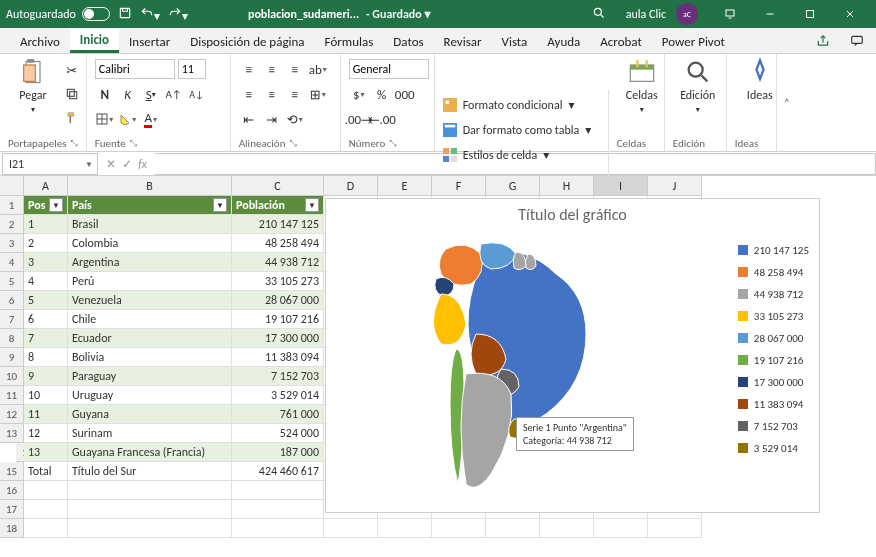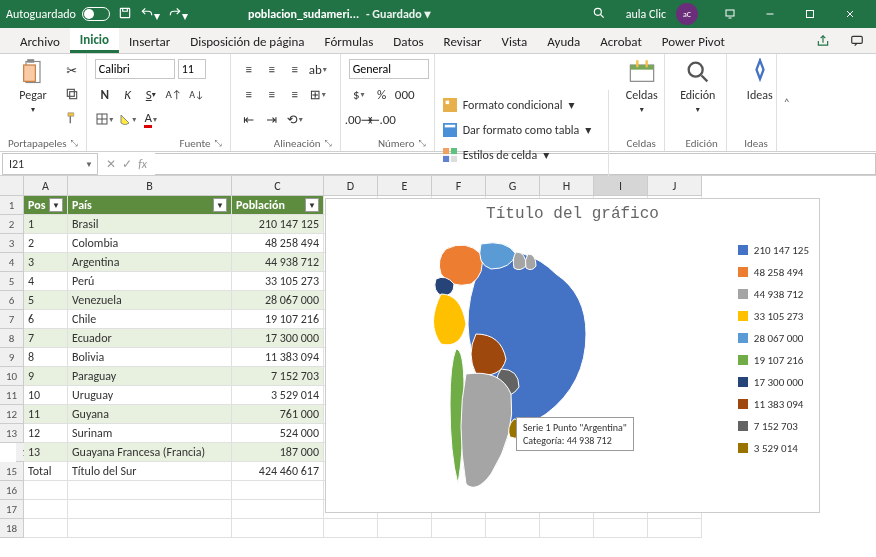--- a/index.html
+++ b/index.html
@@ -25,21 +25,21 @@
 .tabrow { height: 26px; background: #f3f2f1; display: flex; align-items: end; padding-left: 10px; border-bottom: 1px solid #d0d0d0; }
 .tab { padding: 4px 10px; font-size: 13px; color: #222; cursor: pointer; background: #f3f2f1; }
 .tab.active { background: #fff; border-bottom: 3px solid #217346; color: #217346; font-weight: 600; padding-bottom: 3px; }
 .tabrow .tabspacer { flex: 1; }
 .tabrow .rbtn { width: 30px; height: 24px; display: inline-flex; align-items: center; justify-content: center; border: 1px solid transparent; margin-right: 4px; }
 
 
 .ribbon { height: 98px; background: #fff; border-bottom: 1px solid #d0d0d0; display: flex; }
 .group { border-right: 1px solid #e0e0e0; padding: 4px 8px 0 8px; display: flex; flex-direction: column; position: relative; height: 100%; }
 .group .body { flex: 1; display: flex; flex-direction: column; gap: 3px; }
-.group .label { height: 16px; font-size: 11px; color: #666; text-align: center; display: flex; justify-content: flex-end; align-items: center; gap: 4px; }
+.group .label { height: 16px; font-size: 11px; color: #666; text-align: center; display: flex; justify-content: flex-start; align-items: center; gap: 4px; }
 .group .label .launcher { font-size: 9px; color: #666; }
 .rbig { display: flex; flex-direction: column; align-items: center; width: 50px; gap: 2px; font-size: 12px; }
 .rbig svg { width: 28px; height: 28px; }
 .rowctl { display: flex; align-items: center; gap: 3px; height: 22px; }
 .rowctl select, .rowctl input { height: 20px; font-size: 12px; border: 1px solid #c8c6c4; background: #fff; }
 .btnsm { width: 20px; height: 20px; display: inline-flex; align-items: center; justify-content: center; font-size: 13px; border: 1px solid transparent; }
 .dd::after { content: "▾"; font-size: 8px; margin-left: 1px; color: #666; }
 .stylerow { display: flex; align-items: center; gap: 6px; height: 22px; font-size: 12px; }
 .stylerow svg { width: 14px; height: 14px; }
 .collapse { width: 20px; display: flex; align-items: center; justify-content: center; color: #666; }
@@ -60,21 +60,21 @@
 .colh.sel { background: #d6d6d6; }
 .rowh { width: 24px; height: 19px; background: #f0f0f0; border-right: 1px solid #ccc; border-bottom: 1px solid #ccc; text-align: center; font-size: 11px; color: #555; line-height: 19px; }
 .cell { position: absolute; height: 19px; border-right: 1px solid #e0e0e0; border-bottom: 1px solid #e0e0e0; font-size: 12px; padding: 0 4px; line-height: 19px; overflow: hidden; white-space: nowrap; background: #fff; }
 .cell.num { text-align: right; }
 .hdrcell { background: #5d8c3f; color: #fff; font-weight: bold; display: flex; align-items: center; justify-content: space-between; }
 .hdrcell .filter { width: 14px; height: 14px; background: #fff; border: 1px solid #999; display: inline-flex; align-items: center; justify-content: center; font-size: 8px; color: #333; }
 .band { background: #e8f0df; }
 
 
 .chart { position: absolute; left: 325px; top: 22px; width: 495px; height: 315px; background: #fff; border: 1px solid #ccc; }
-.chart .title { text-align: center; font-size: 16px; color: #666; margin-top: 6px; font-family: Liberation Mono, monospace; }
+.chart .title { text-align: center; font-size: 16px; color: #666; margin-top: 6px; }
 .chart .mapwrap { position: absolute; left: 60px; top: 35px; width: 260px; height: 270px; }
 .chart .legend { position: absolute; right: 10px; top: 40px; font-size: 11px; }
 .chart .legend .li { display: flex; align-items: center; gap: 6px; height: 22px; }
 .chart .legend .sw { width: 10px; height: 10px; }
 .chart .tooltip { position: absolute; left: 190px; top: 218px; background: #fff; border: 1px solid #999; padding: 3px 6px; font-size: 10px; color: #333; }
 .chart .cred { position: absolute; right: 10px; bottom: 2px; font-size: 8px; color: #aaa; text-align: right; }
 </style>
 </head>
 <body>
 

